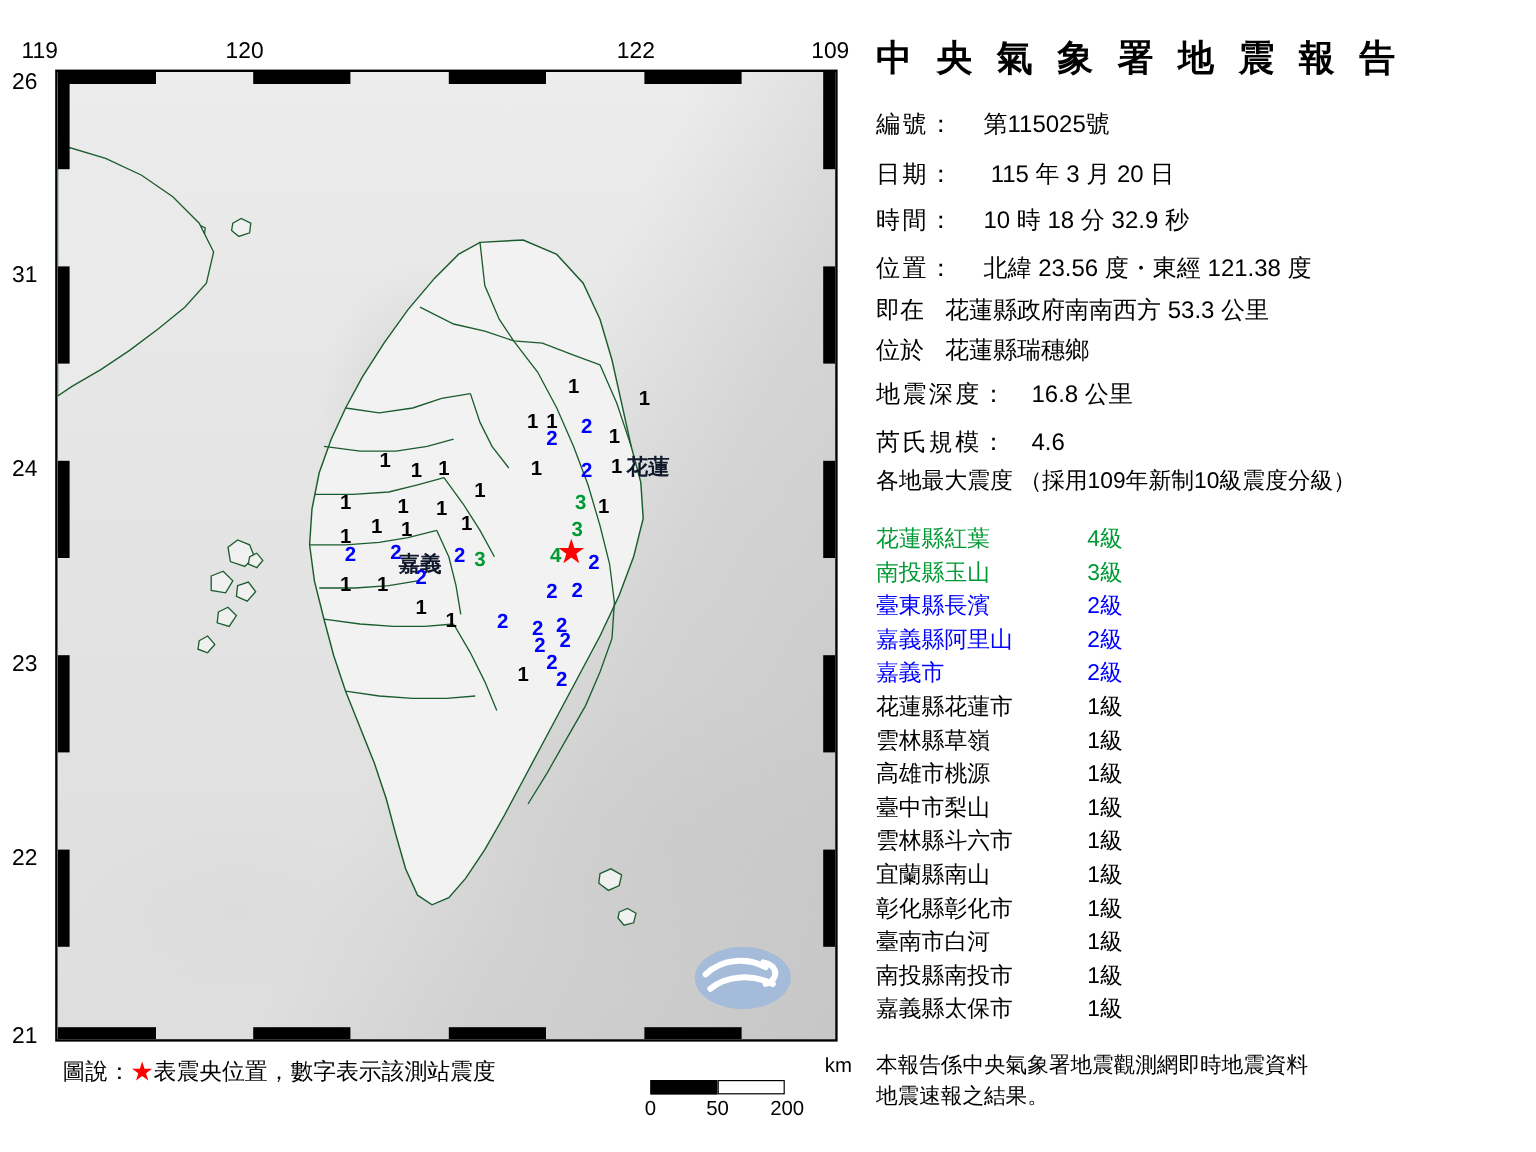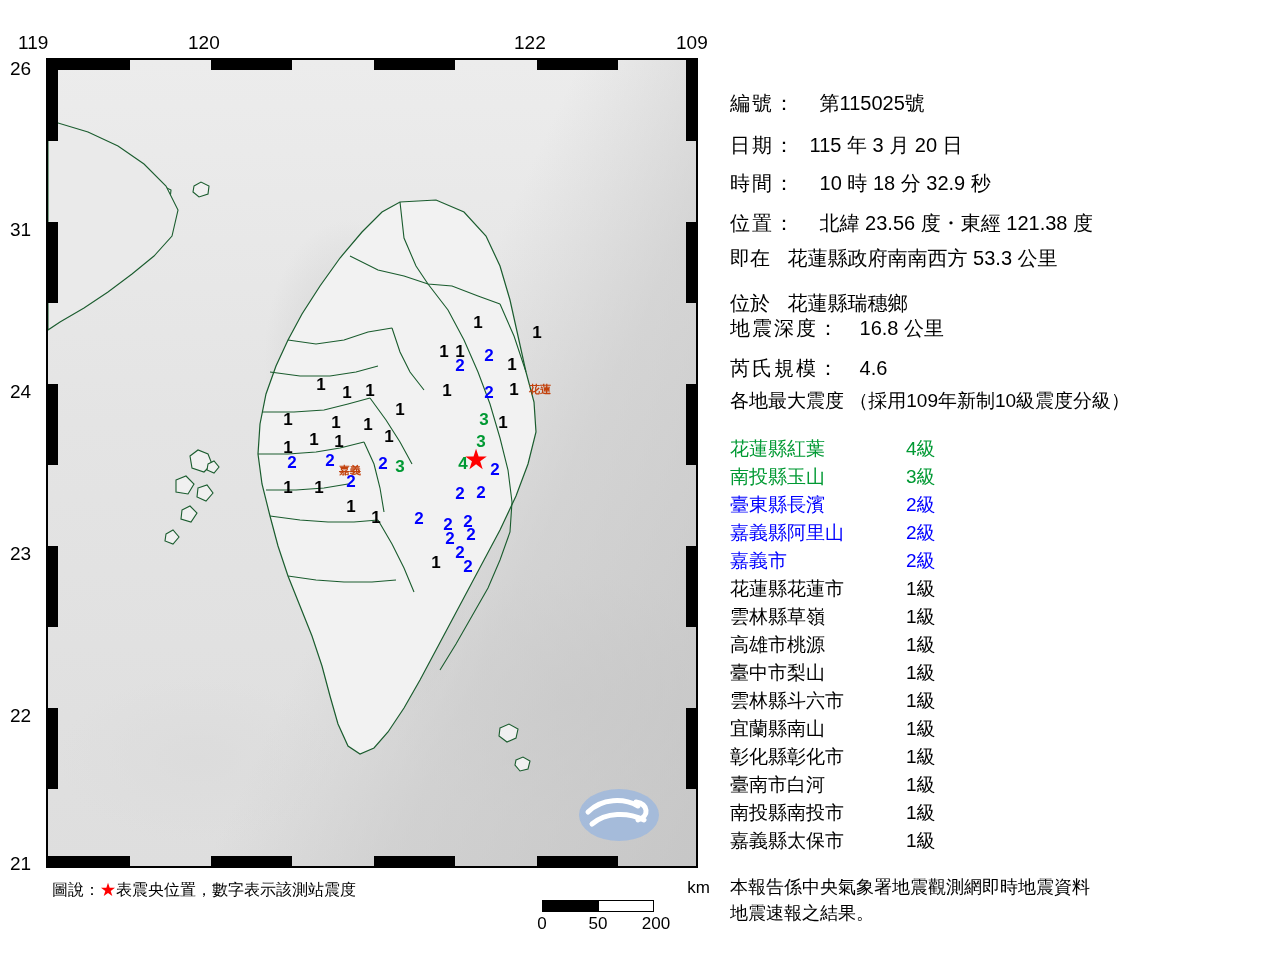--- a/index.html
+++ b/index.html
@@ -58,34 +58,34 @@
 
   .intensity{
     position:absolute;font-size:17px;font-weight:bold;line-height:1;
     transform:translate(-50%,-50%);
   }
   .i1{color:#000;}
   .i2{color:#0000ff;}
   .i3{color:#009933;}
   .i4{color:#009933;}
   .placename{
-    position:absolute;font-size:11px;color:#c2410c;font-weight:bold;
+    position:absolute;font-size:18px;color:#0f172a;font-weight:bold;
     transform:translate(-50%,-50%);
   }
   #epicenter{
     position:absolute;color:#ff0000;font-size:28px;line-height:1;
     transform:translate(-50%,-50%);
   }
   
   #cwa-logo{
     position:absolute;right:34px;bottom:22px;width:86px;height:62px;
   }
   
   #map-caption{
-    position:absolute;left:52px;top:880px;font-size:16px;color:#000;
+    position:absolute;left:52px;top:880px;font-size:19px;color:#000;
     white-space:nowrap;
   }
   #map-caption .star{color:#ff0000;}
   #scalebar{
     position:absolute;left:536px;top:878px;width:176px;height:62px;
   }
   #scalebar .km{position:absolute;right:2px;top:0;font-size:17px;}
   .sbseg{position:absolute;top:22px;height:12px;border:1px solid #000;box-sizing:border-box;}
   .sbnum{position:absolute;top:36px;font-size:17px;transform:translateX(-50%);}
 
@@ -293,42 +293,43 @@
     <div class="sbseg" style="left:6px;width:56px;background:#000;"></div>
     <div class="sbseg" style="left:62px;width:56px;background:#fff;"></div>
     <span class="sbnum" style="left:6px;">0</span>
     <span class="sbnum" style="left:62px;">50</span>
     <span class="sbnum" style="left:120px;">200</span>
   </div>
 </div>
 
 <div id="report">
 
+  <div id="report-title">中 央 氣 象 署 地 震 報 告</div>
 
   <div class="rline" style="top:90px;">
     <span class="lbl-gap">編號：</span>
     <span style="margin-left:18px;">第115025號</span>
   </div>
   <div class="rline" style="top:132px;">
     <span class="lbl-gap">日期：</span>
-    <span style="margin-left:8px;">115 年 3 月 20 日</span>
+    <span style="margin-left:24px;">115 年 3 月 20 日</span>
   </div>
   <div class="rline" style="top:170px;">
     <span class="lbl-gap">時間：</span>
     <span style="margin-left:18px;">10 時 18 分 32.9 秒</span>
   </div>
   <div class="rline" style="top:210px;">
     <span class="lbl-gap">位置：</span>
     <span style="margin-left:18px;">北緯 23.56 度・東經 121.38 度</span>
   </div>
   <div class="rline" style="top:245px;">
     <span>即在</span>
     <span style="margin-left:12px;">花蓮縣政府南南西方 53.3 公里</span>
   </div>
-  <div class="rline" style="top:278px;margin-top:12px;">
+  <div class="rline" style="top:278px;">
     <span>位於</span>
     <span style="margin-left:12px;">花蓮縣瑞穗鄉</span>
   </div>
   <div class="rline" style="top:315px;">
     <span class="lbl-gap">地震深度：</span>
     <span style="margin-left:14px;">16.8 公里</span>
   </div>
   <div class="rline" style="top:355px;">
     <span class="lbl-gap">芮氏規模：</span>
     <span style="margin-left:14px;">4.6</span>

